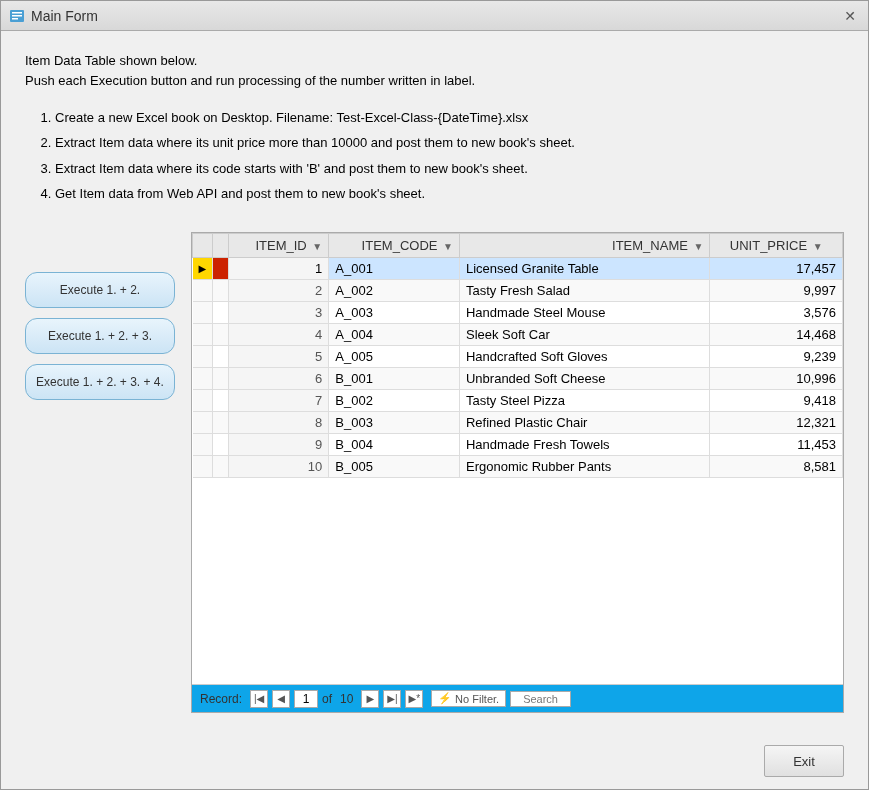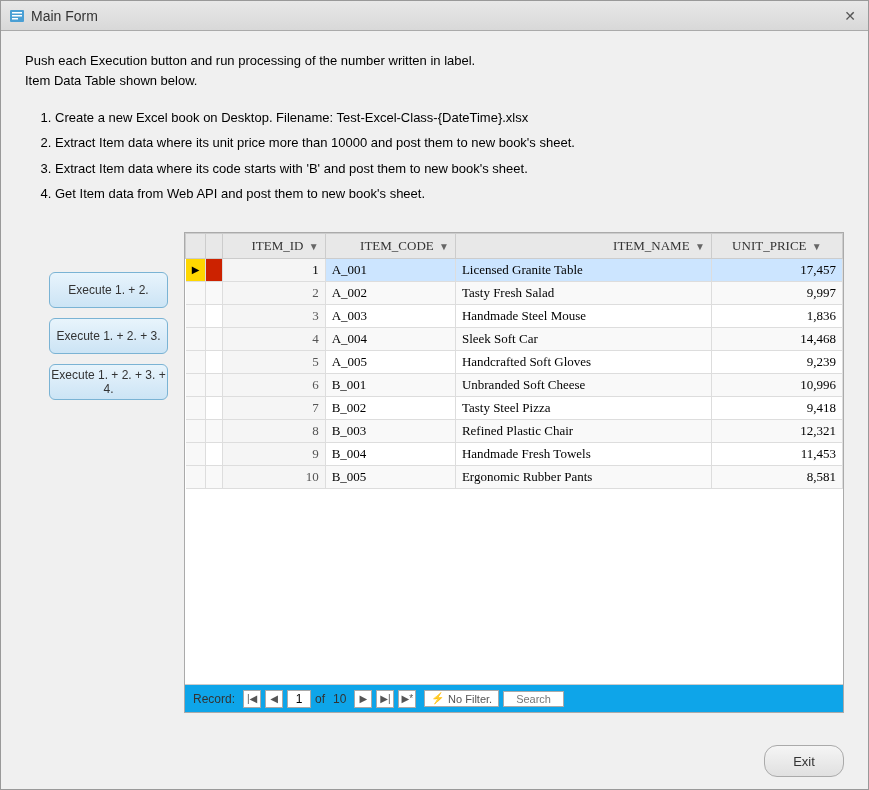--- a/index.html
+++ b/index.html
@@ -84,51 +84,49 @@
       flex: 1;
     }
     .button-panel {
       display: flex;
       flex-direction: column;
       gap: 10px;
       padding-top: 40px;
       flex-shrink: 0;
     }
     .exec-button {
-      width: 119px;
+      width: 150px;
       height: 36px;
       background: linear-gradient(to bottom, #e8f4fc, #cce4f5);
       border: 1px solid #7ab3d4;
       color: #333;
       font-size: 12px;
       cursor: pointer;
       text-align: center;
       display: flex;
       align-items: center;
       justify-content: center;
-      border-radius: 6px;
-      margin-left: 24px;
+      border-radius: 12px;
     }
     .table-panel {
       flex: 1;
       display: flex;
       flex-direction: column;
       border: 1px solid #aaa;
       background: white;
     }
     .data-table {
       flex: 1;
       overflow-y: auto;
       overflow-x: hidden;
     }
     table {
       width: 100%;
       border-collapse: collapse;
       font-size: 13px;
-      font-family: Liberation Serif, serif;
     }
     thead tr {
       background: #e8e8e8;
     }
     thead th {
       border: 1px solid #ccc;
       padding: 4px 6px;
       text-align: right;
       font-weight: normal;
       white-space: nowrap;
@@ -235,21 +233,21 @@
       flex-shrink: 0;
     }
     .exit-button {
       width: 80px;
       height: 32px;
       background: linear-gradient(to bottom, #f5f5f5, #e0e0e0);
       border: 1px solid #aaa;
       color: #333;
       font-size: 13px;
       cursor: pointer;
-      border-radius: 13px;
+      border-radius: 2px;
       margin-left: 16px;
     }
     .col-item-id { width: 60px; text-align: right; }
     .col-item-code { width: 90px; }
     .col-item-name { width: 200px; }
     .col-unit-price { width: 80px; text-align: center; }
     .indicator-col { width: 16px; }
     .selected-indicator-col { width: 8px; }
   </style>
 </head>
@@ -266,22 +264,22 @@
         <rect x="3" y="10" width="6" height="1.5" fill="white"></rect>
       </svg>
     </div>
     <span class="title-bar-text">Main Form</span>
     <div class="title-bar-close">✕</div>
   </div>
 
   <div class="content">
 
     <div class="description">
+      <div>Item Data Table shown below.</div>
       <div>Push each Execution button and run processing of the number written in label.</div>
-      <div>Item Data Table shown below.</div>
     </div>
 
     <div class="instructions">
       <ol>
         <li>Create a new Excel book on Desktop. Filename: Test-Excel-Class-{DateTime}.xlsx</li>
         <li>Extract Item data where its unit price more than 10000 and post them to new book's sheet.</li>
         <li>Extract Item data where its code starts with 'B' and post them to new book's sheet.</li>
         <li>Get Item data from Web API and post them to new book's sheet.</li>
       </ol>
     </div>
@@ -335,21 +333,21 @@
                   <td>A_002</td>
                   <td>Tasty Fresh Salad</td>
                   <td class="unit-price">9,997</td>
                 </tr>
                 <tr>
                   <td class="row-indicator"></td>
                   <td class="selected-indicator-col"></td>
                   <td class="row-num">3</td>
                   <td>A_003</td>
                   <td>Handmade Steel Mouse</td>
-                  <td class="unit-price">1,836</td>
+                  <td class="unit-price">3,576</td>
                 </tr>
                 <tr>
                   <td class="row-indicator"></td>
                   <td class="selected-indicator-col"></td>
                   <td class="row-num">4</td>
                   <td>A_004</td>
                   <td>Sleek Soft Car</td>
                   <td class="unit-price">14,468</td>
                 </tr>
                 <tr>

